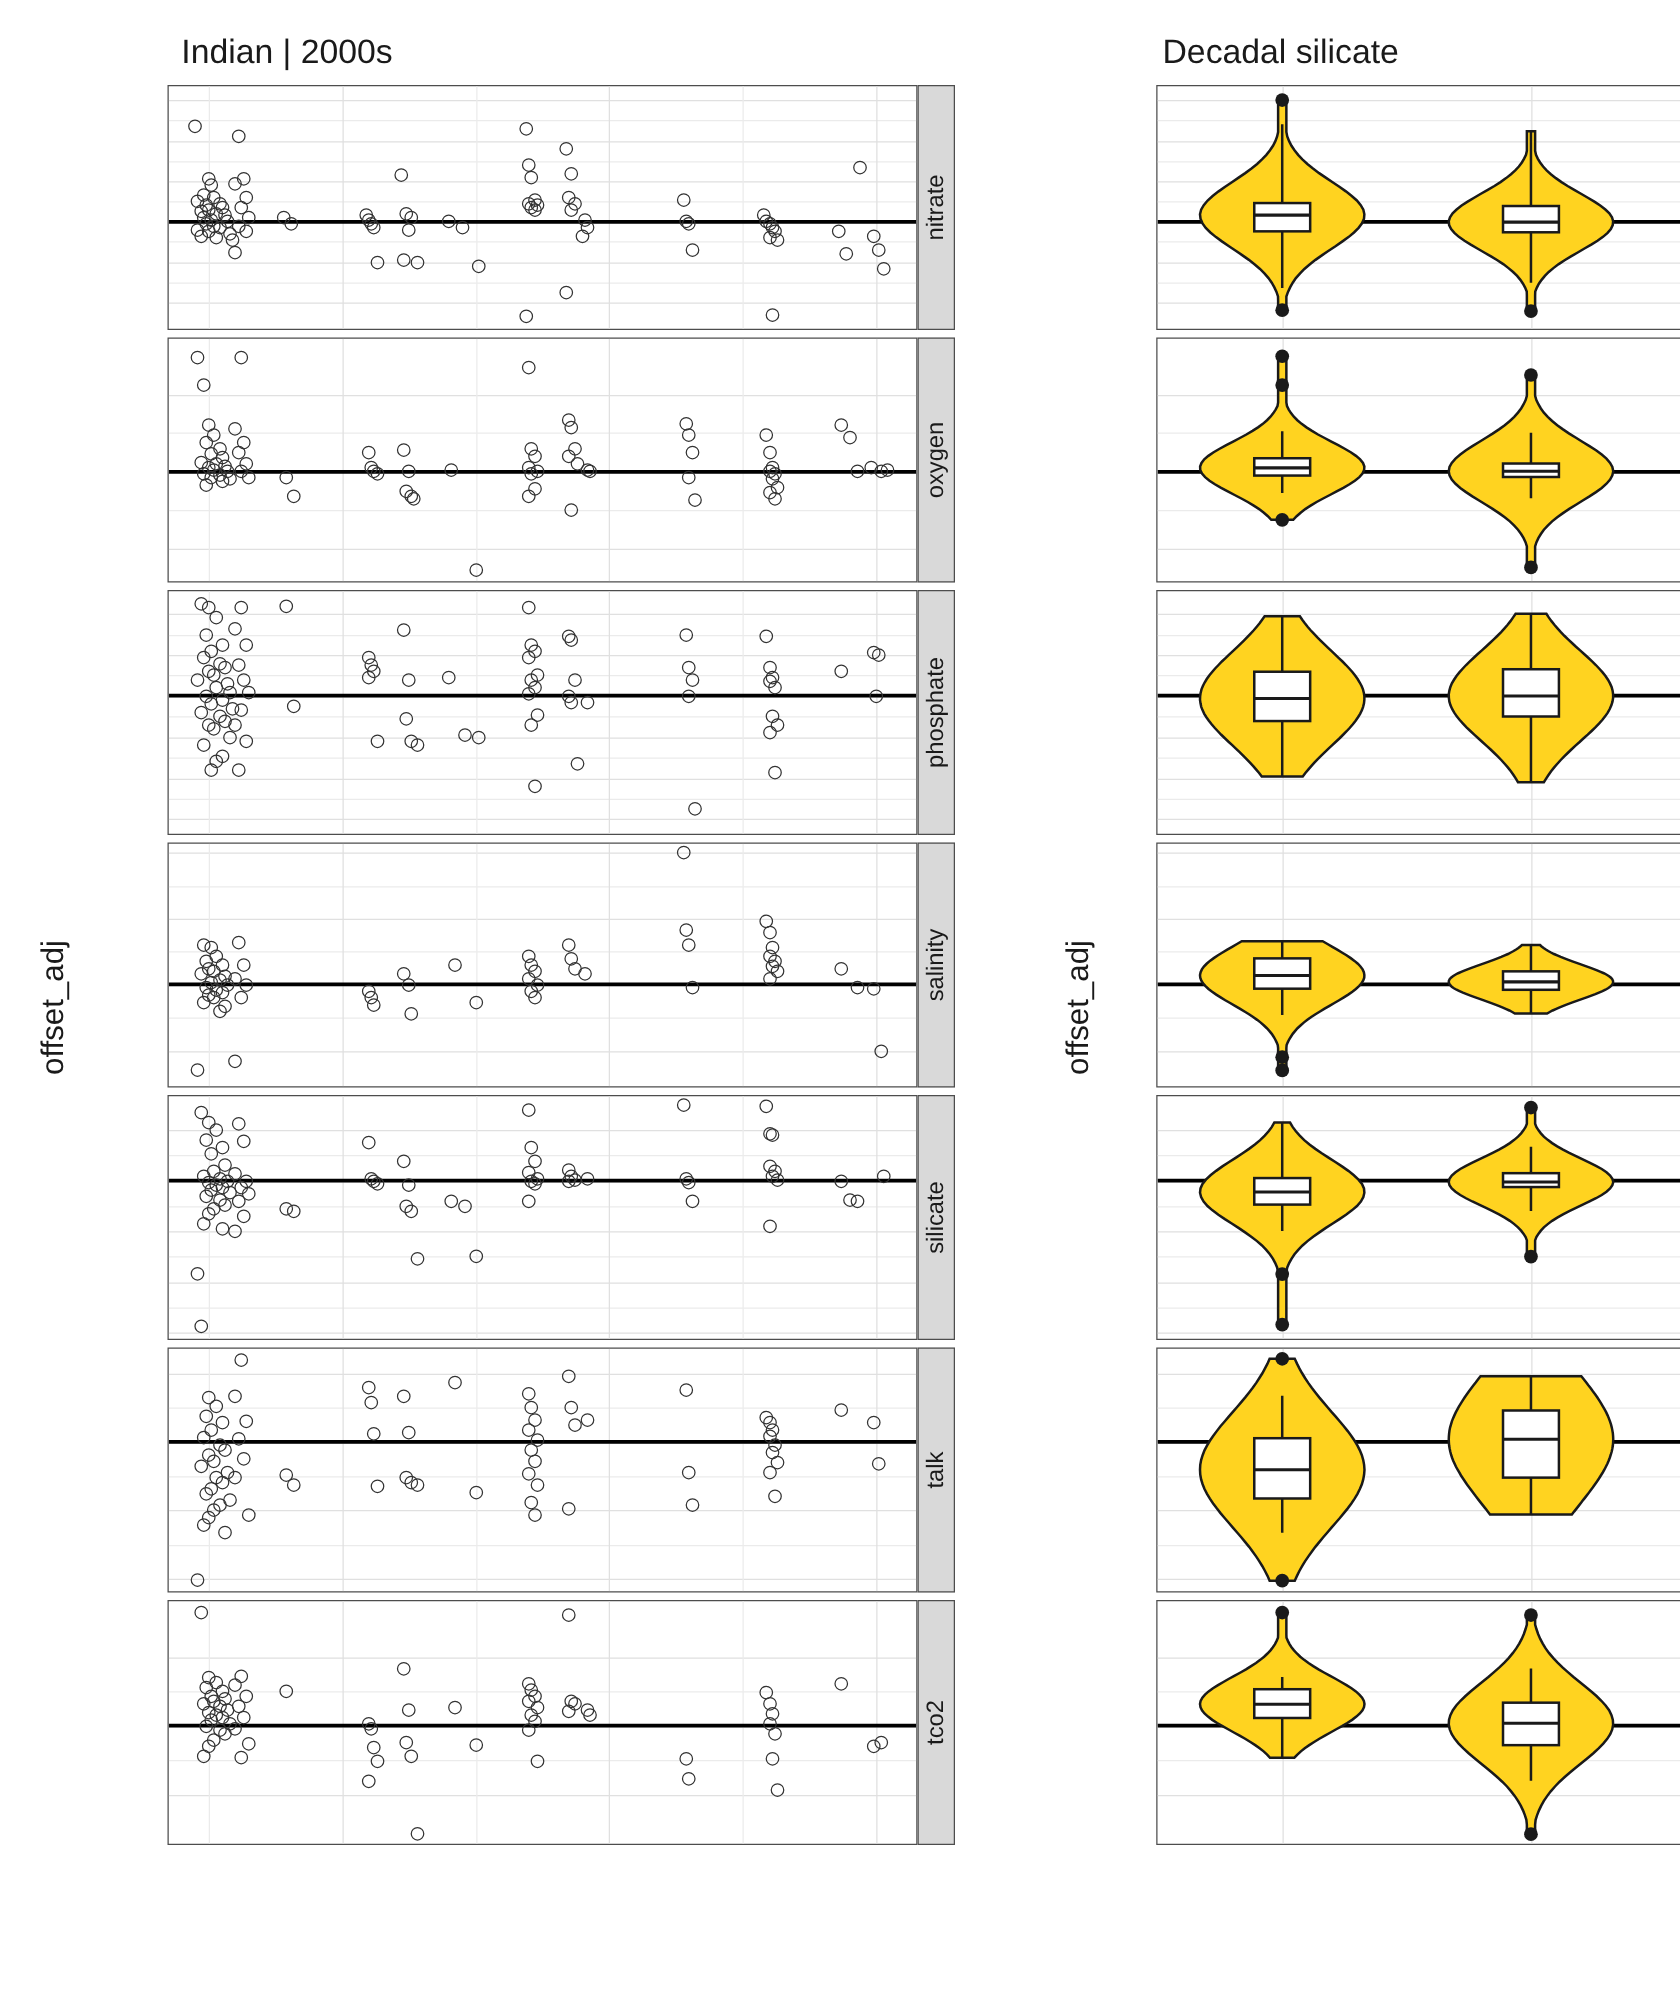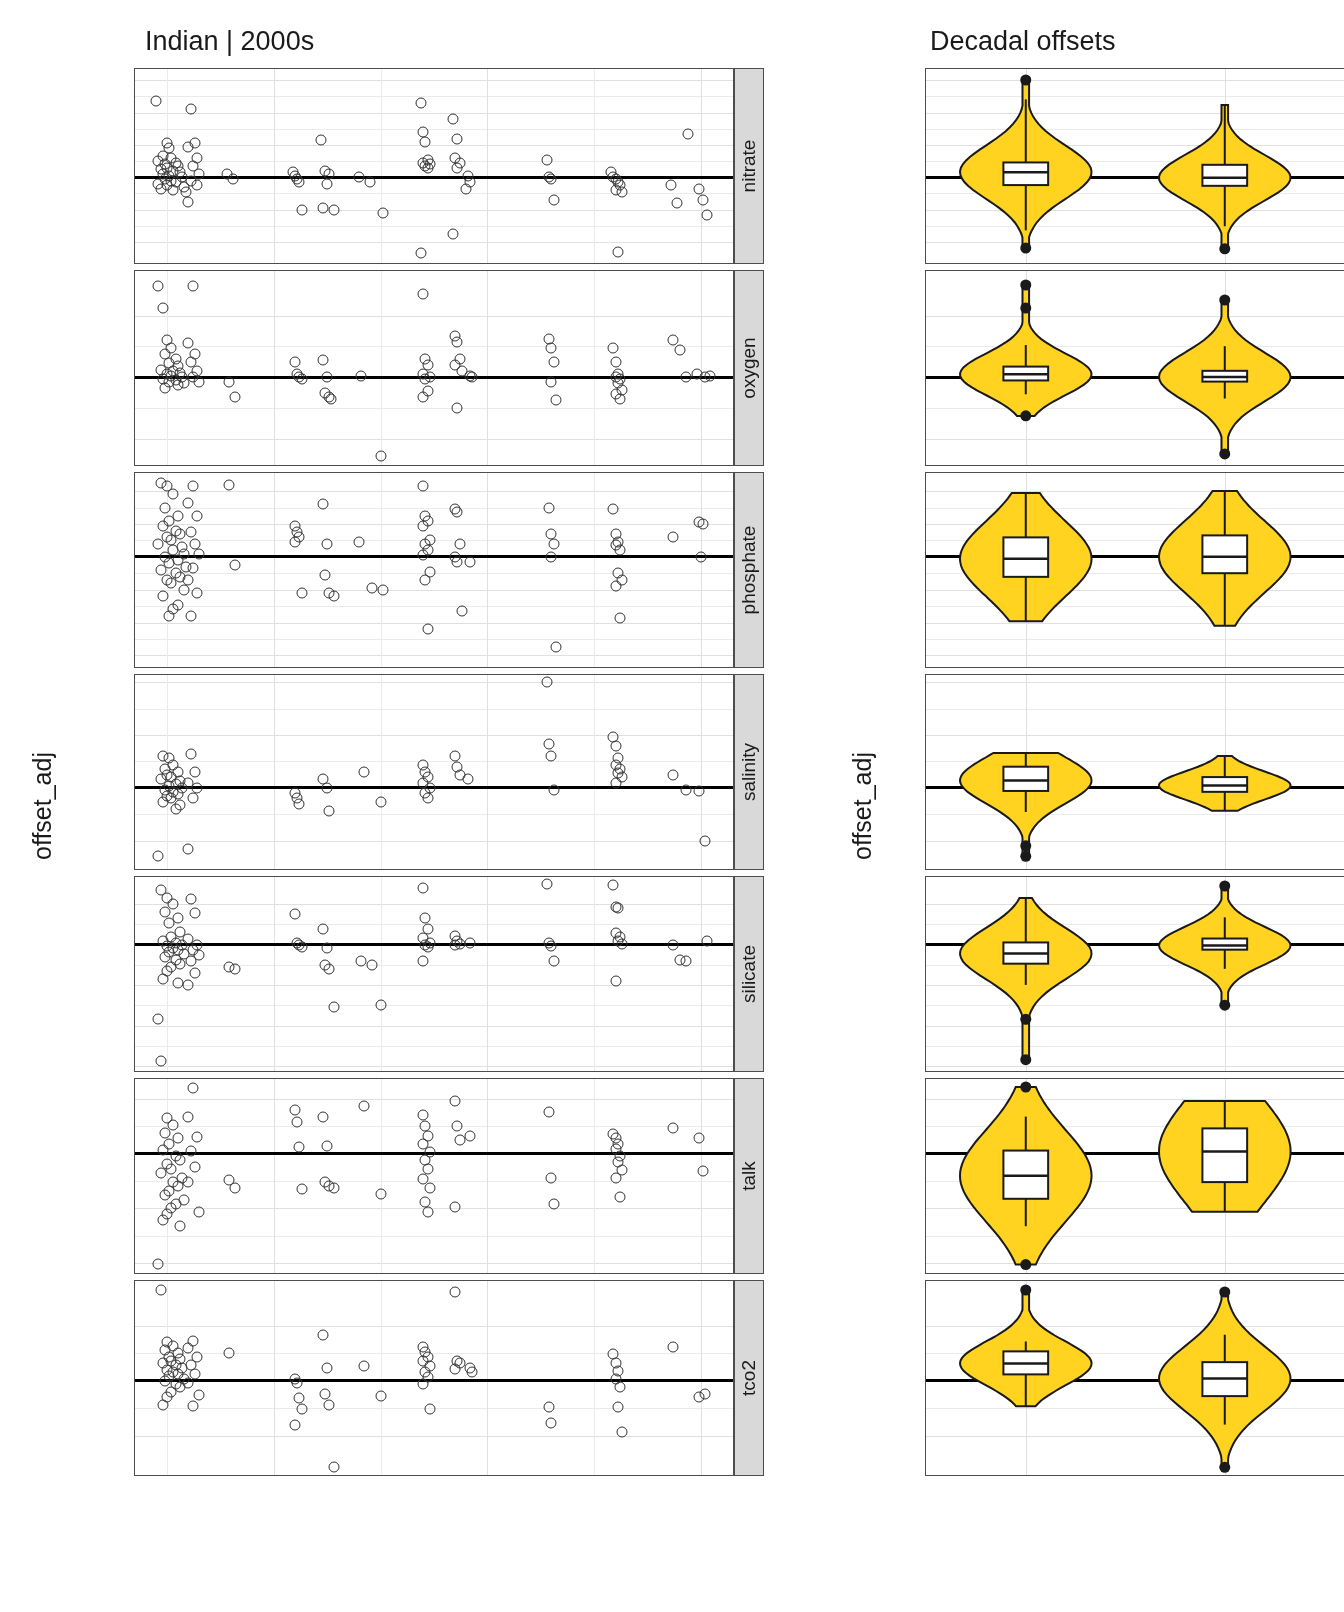--- a/index.html
+++ b/index.html
@@ -68,21 +68,21 @@
   
   .violin{position:absolute;}
   .violin svg{display:block;overflow:visible;}
 </style>
 </head>
 <body>
 
 <div class="wrap">
 
   <div class="panel-title" id="title-left">Indian | 2000s</div>
-  <div class="panel-title" id="title-right">Decadal offsets</div>
+  <div class="panel-title" id="title-right">Decadal silicate</div>
 
   <div class="ylab" id="ylab-left">offset_adj</div>
   <div class="ylab" id="ylab-right">offset_adj</div>
 
   <div class="col" id="col-left">
       <div class="facet" style="position: absolute; left: 0px; top: 0px; width: 630px; height: 196px;">
         <div class="plotarea">
           <div class="gl major" style="top: 11.3167px;"></div>
           <div class="ytickmark" style="top: 11.3167px;"></div>
           <div class="gl major" style="top: 43.65px;"></div>

